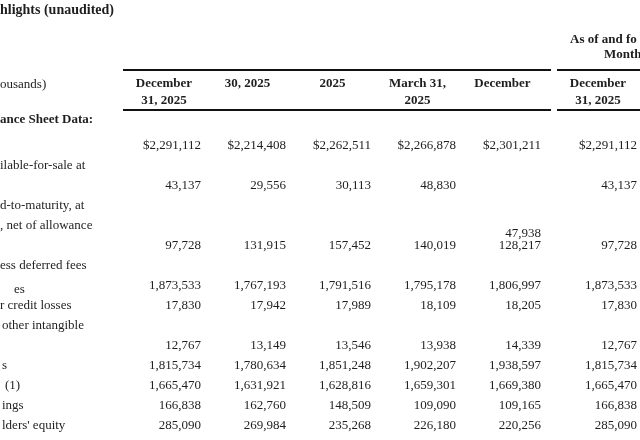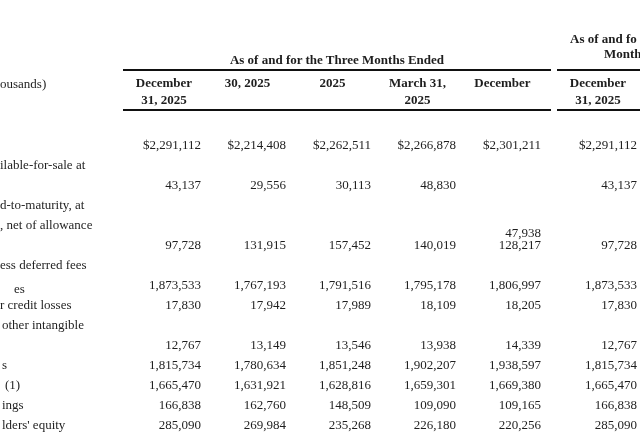--- a/index.html
+++ b/index.html
@@ -25,23 +25,23 @@
   .colhead div{height:17px;line-height:17px;}
   .section-heading{top:111px;left:0;font-weight:bold;}
   .line-label{position:absolute;height:18px;line-height:18px;white-space:nowrap;}
   .cell{position:absolute;height:18px;line-height:18px;text-align:right;white-space:nowrap;}
 </style>
 </head>
 <body>
 
 <div id="page">
 
+  <div class="abs title b">hlights (unaudited)</div>
   <div class="abs units">ousands)</div>
 
-  <div class="abs period-left b">As of and for the Three Months Ended</div>
   <div class="abs period-right-1 b">As of and fo</div>
   <div class="abs period-right-2 b">Month</div>
 
   <div class="rule ruleA-left"></div>
   <div class="rule ruleA-right"></div>
 
   <div id="colheads">
       <div class="colhead" style="left: 123px; width: 82px;">
         <div>December</div>
         <div>31, 2025</div>
@@ -61,20 +61,21 @@
       </div>
       <div class="colhead" style="left: 556px; width: 84px;">
         <div>December</div>
         <div>31, 2025</div>
       </div>
     </div>
 
   <div class="rule ruleB-left"></div>
   <div class="rule ruleB-right"></div>
 
+  <div class="abs section-heading">ance Sheet Data:</div>
 
   <div id="table-body">
       <div class="cell" style="top: 136px; left: 106px; width: 95px;">$2,291,112</div>
       <div class="cell" style="top: 136px; left: 191px; width: 95px;">$2,214,408</div>
       <div class="cell" style="top: 136px; left: 276px; width: 95px;">$2,262,511</div>
       <div class="cell" style="top: 136px; left: 361px; width: 95px;">$2,266,878</div>
       <div class="cell" style="top: 136px; left: 446px; width: 95px;">$2,301,211</div>
       <div class="cell" style="top: 136px; left: 542px; width: 95px;">$2,291,112</div>
       <div class="line-label" style="top: 156px; left: 0px;">ilable-for-sale at</div>
       <div class="cell" style="top: 176px; left: 106px; width: 95px;">43,137</div>

